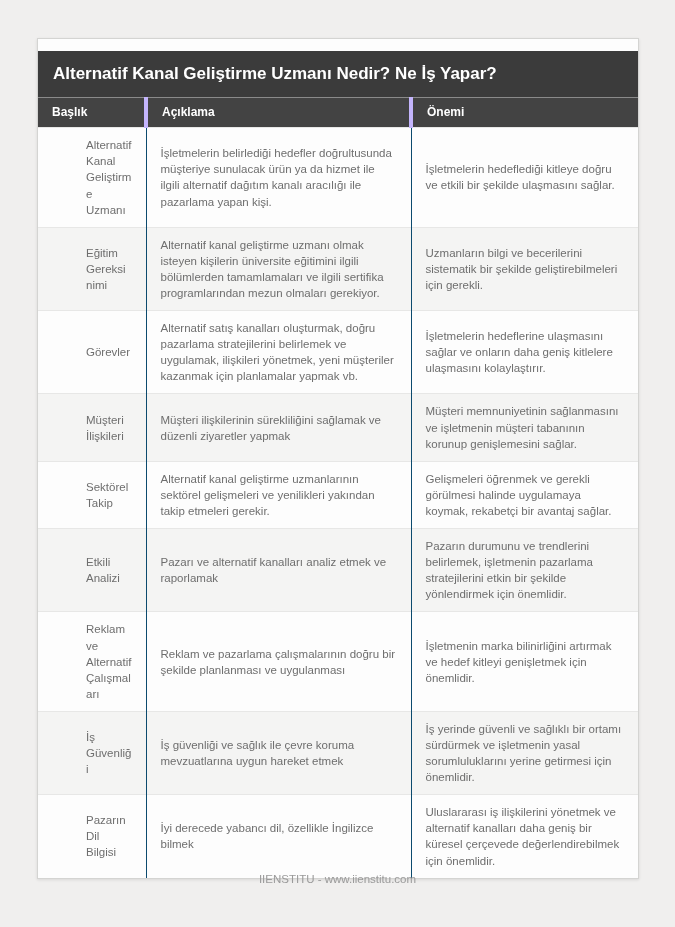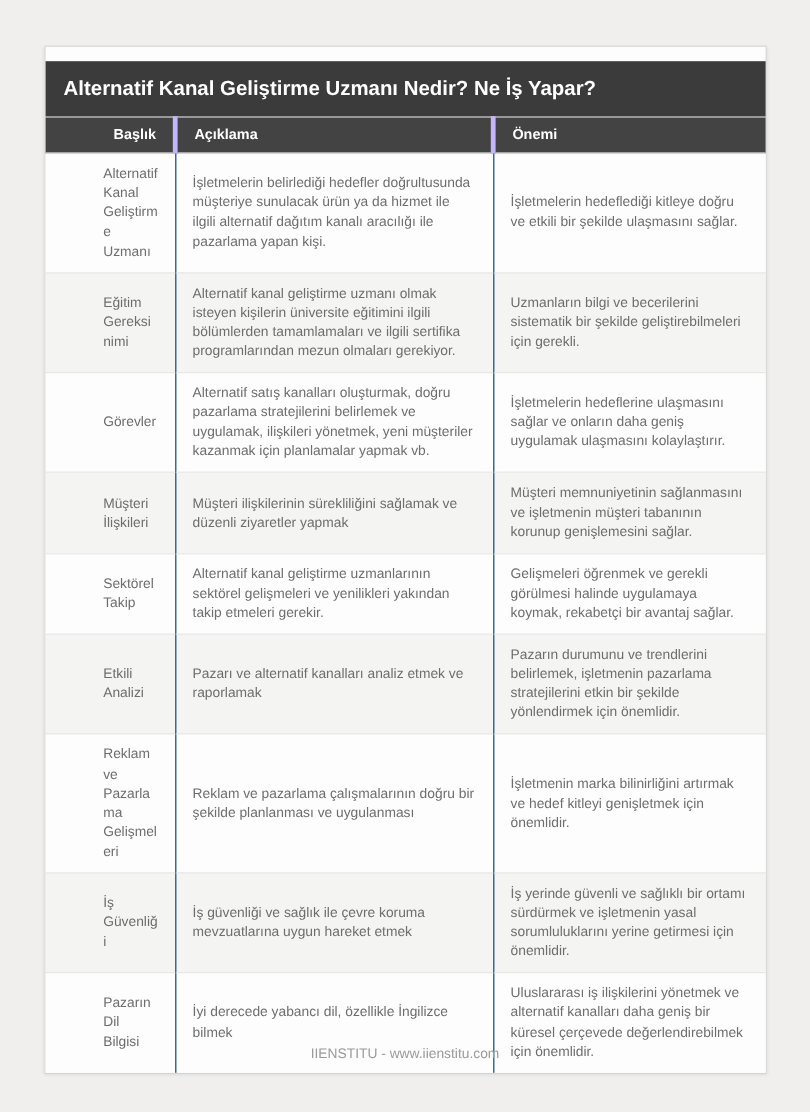--- a/index.html
+++ b/index.html
@@ -38,21 +38,21 @@
   thead th {
     background:#434343;
     color:#ffffff;
     font-size:12px;
     font-weight:bold;
     text-align:left;
     padding:7px 14px 8px 14px;
     border-top:1px solid #8a8a8a;
     border-left:4px solid #c4b5fd;
   }
-  thead th:first-child { border-left:none;text-align:right; }
+  thead th:first-child { border-left:none; }
   tbody td {
     font-size:11.5px;
     color:#6e6e6e;
     line-height:1.4;
     padding:9px 14px;
     vertical-align:middle;
     border-top:1px solid #e7e7e6;
     border-left:1px solid #0c4a6e;
     word-wrap:break-word;
   }
@@ -95,21 +95,21 @@
 
   <tr>
     <td>Eğitim Gereksinimi</td>
     <td>Alternatif kanal geliştirme uzmanı olmak isteyen kişilerin üniversite eğitimini ilgili bölümlerden tamamlamaları ve ilgili sertifika programlarından mezun olmaları gerekiyor.</td>
     <td>Uzmanların bilgi ve becerilerini sistematik bir şekilde geliştirebilmeleri için gerekli.</td>
   </tr>
 
   <tr>
     <td>Görevler</td>
     <td>Alternatif satış kanalları oluşturmak, doğru pazarlama stratejilerini belirlemek ve uygulamak, ilişkileri yönetmek, yeni müşteriler kazanmak için planlamalar yapmak vb.</td>
-    <td>İşletmelerin hedeflerine ulaşmasını sağlar ve onların daha geniş uygulamak ulaşmasını kolaylaştırır.</td>
+    <td>İşletmelerin hedeflerine ulaşmasını sağlar ve onların daha geniş kitlelere ulaşmasını kolaylaştırır.</td>
   </tr>
 
   <tr>
     <td>Müşteri İlişkileri</td>
     <td>Müşteri ilişkilerinin sürekliliğini sağlamak ve düzenli ziyaretler yapmak</td>
     <td>Müşteri memnuniyetinin sağlanmasını ve işletmenin müşteri tabanının korunup genişlemesini sağlar.</td>
   </tr>
 
   <tr>
     <td>Sektörel Takip</td>
@@ -118,21 +118,21 @@
   </tr>
 
   <tr>
     <td>Etkili Analizi</td>
     <td>Pazarı ve alternatif kanalları analiz etmek ve raporlamak</td>
     <td>Pazarın durumunu ve trendlerini belirlemek, işletmenin pazarlama stratejilerini etkin bir şekilde yönlendirmek için önemlidir.</td>
   </tr>
 
 
   <tr>
-    <td>Reklam ve Pazarlama Gelişmeleri</td>
+    <td>Reklam ve Alternatif Çalışmaları</td>
     <td>Reklam ve pazarlama çalışmalarının doğru bir şekilde planlanması ve uygulanması</td>
     <td>İşletmenin marka bilinirliğini artırmak ve hedef kitleyi genişletmek için önemlidir.</td>
   </tr>
 
   <tr>
     <td>İş Güvenliği</td>
     <td>İş güvenliği ve sağlık ile çevre koruma mevzuatlarına uygun hareket etmek</td>
     <td>İş yerinde güvenli ve sağlıklı bir ortamı sürdürmek ve işletmenin yasal sorumluluklarını yerine getirmesi için önemlidir.</td>
   </tr>
 

